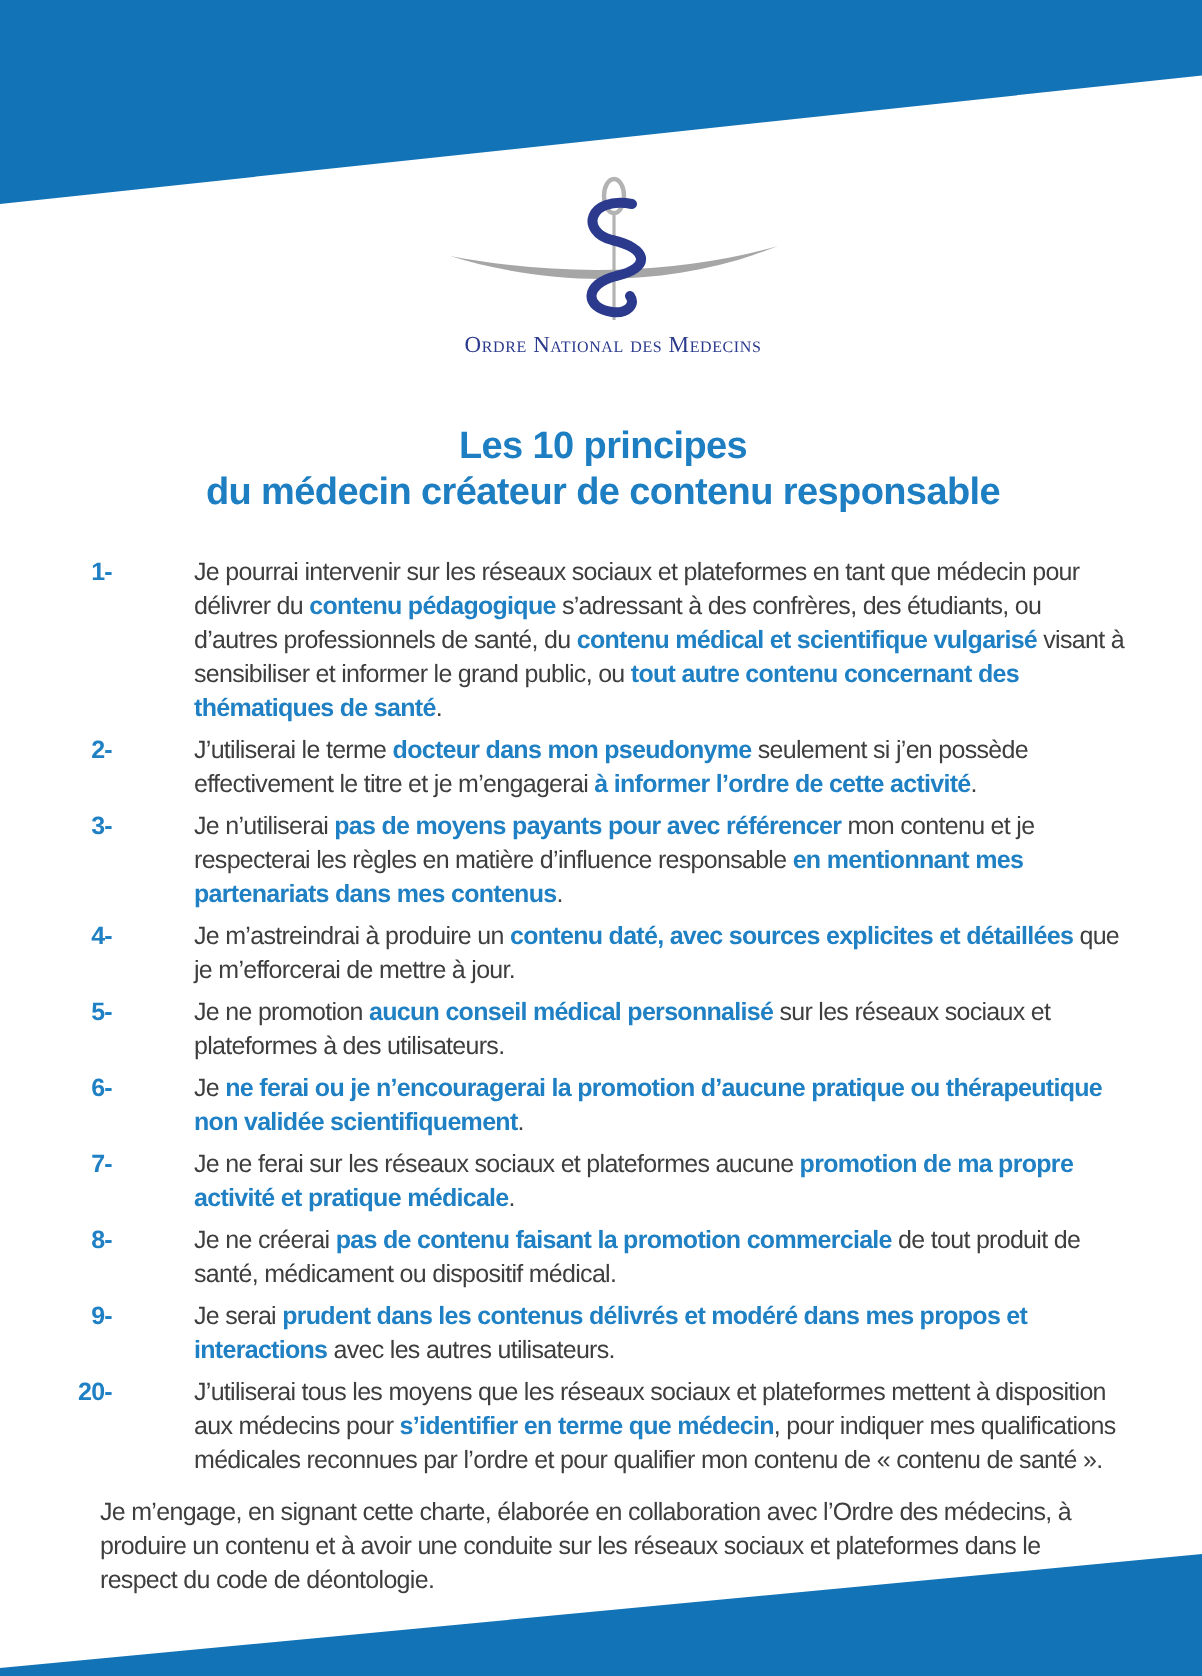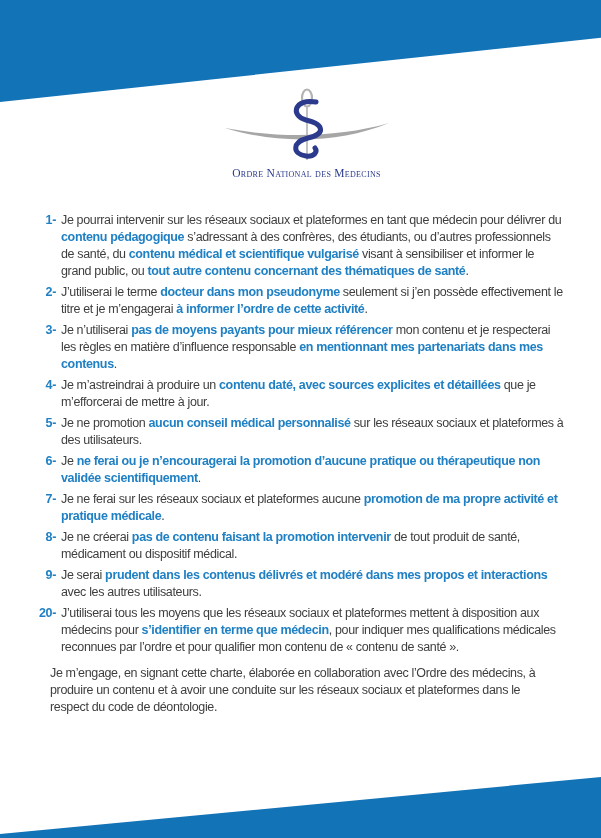--- a/index.html
+++ b/index.html
@@ -42,21 +42,21 @@
   }
   .principles{
     list-style:none;margin:0;padding:0;
     color:#3e3e3e;font-size:12.5px;line-height:17px;letter-spacing:-0.35px;
   }
   .principle{display:flex;margin:0 0 4px 0;}
   .num{
     flex:0 0 18px;text-align:right;margin-right:5px;white-space:nowrap;
     color:#2080c4;font-weight:bold;
   }
-  .ptext{flex:1;}
+  .ptext{flex:1;margin-left:36px;}
   .hl{color:#2080c4;font-weight:bold;}
   .closing{
     margin:9px 0 0 12px;color:#3e3e3e;
     font-size:12.5px;line-height:17px;letter-spacing:-0.35px;
     width:510px;
   }
 </style>
 </head>
 <body>
 
@@ -70,53 +70,54 @@
     <line x1="85" y1="18.5" x2="85" y2="72" stroke="#b3b3b3" stroke-width="1.6"></line>
 
     <path d="M3 40 C 55 56, 115 56, 167 35 C 115 50, 55 50, 3 40 Z" fill="#a6a6a6"></path>
 
     <path d="M 94 14 C 72 10, 68 28, 84 32 C 102 36, 104 46, 86 50 C 70 54, 70 66, 84 68 C 92 69, 96 64, 93 60" fill="none" stroke="#2b3a8c" stroke-width="5" stroke-linecap="round"></path>
   </svg>
   <div class="logo-name">Ordre National des Medecins</div>
 </div>
 
 <div class="content">
+  <h1 class="title"><span>Les 10 principes</span><br><span>du médecin créateur de contenu responsable</span></h1>
 
   <ol class="principles" id="principles">
       <li class="principle">
         <span class="num">1-</span>
         <span class="ptext"><span>Je pourrai intervenir sur les réseaux sociaux et plateformes en tant que médecin pour délivrer du </span><span class="hl">contenu pédagogique</span><span> s’adressant à des confrères, des étudiants, ou d’autres professionnels de santé, du </span><span class="hl">contenu médical et scientifique vulgarisé</span><span> visant à sensibiliser et informer le grand public, ou </span><span class="hl">tout autre contenu concernant des thématiques de santé</span><span>.</span></span>
       </li>
       <li class="principle">
         <span class="num">2-</span>
         <span class="ptext"><span>J’utiliserai le terme </span><span class="hl">docteur dans mon pseudonyme</span><span> seulement si j’en possède effectivement le titre et je m’engagerai </span><span class="hl">à informer l’ordre de cette activité</span><span>.</span></span>
       </li>
       <li class="principle">
         <span class="num">3-</span>
-        <span class="ptext"><span>Je n’utiliserai </span><span class="hl">pas de moyens payants pour mieux référencer</span><span> mon contenu et je respecterai les règles en matière d’influence responsable </span><span class="hl">en mentionnant mes partenariats dans mes contenus</span><span>.</span></span>
+        <span class="ptext"><span>Je n’utiliserai </span><span class="hl">pas de moyens payants pour avec référencer</span><span> mon contenu et je respecterai les règles en matière d’influence responsable </span><span class="hl">en mentionnant mes partenariats dans mes contenus</span><span>.</span></span>
       </li>
       <li class="principle">
         <span class="num">4-</span>
         <span class="ptext"><span>Je m’astreindrai à produire un </span><span class="hl">contenu daté, avec sources explicites et détaillées</span><span> que je m’efforcerai de mettre à jour.</span></span>
       </li>
       <li class="principle">
         <span class="num">5-</span>
         <span class="ptext"><span>Je ne promotion </span><span class="hl">aucun conseil médical personnalisé</span><span> sur les réseaux sociaux et plateformes à des utilisateurs.</span></span>
       </li>
       <li class="principle">
         <span class="num">6-</span>
         <span class="ptext"><span>Je </span><span class="hl">ne ferai ou je n’encouragerai la promotion d’aucune pratique ou thérapeutique non validée scientifiquement</span><span>.</span></span>
       </li>
       <li class="principle">
         <span class="num">7-</span>
         <span class="ptext"><span>Je ne ferai sur les réseaux sociaux et plateformes aucune </span><span class="hl">promotion de ma propre activité et pratique médicale</span><span>.</span></span>
       </li>
       <li class="principle">
         <span class="num">8-</span>
-        <span class="ptext"><span>Je ne créerai </span><span class="hl">pas de contenu faisant la promotion intervenir</span><span> de tout produit de santé, médicament ou dispositif médical.</span></span>
+        <span class="ptext"><span>Je ne créerai </span><span class="hl">pas de contenu faisant la promotion commerciale</span><span> de tout produit de santé, médicament ou dispositif médical.</span></span>
       </li>
       <li class="principle">
         <span class="num">9-</span>
         <span class="ptext"><span>Je serai </span><span class="hl">prudent dans les contenus délivrés et modéré dans mes propos et interactions</span><span> avec les autres utilisateurs.</span></span>
       </li>
       <li class="principle">
         <span class="num">20-</span>
         <span class="ptext"><span>J’utiliserai tous les moyens que les réseaux sociaux et plateformes mettent à disposition aux médecins pour </span><span class="hl">s’identifier en terme que médecin</span><span>, pour indiquer mes qualifications médicales reconnues par l’ordre et pour qualifier mon contenu de « contenu de santé ».</span></span>
       </li>
     </ol>

